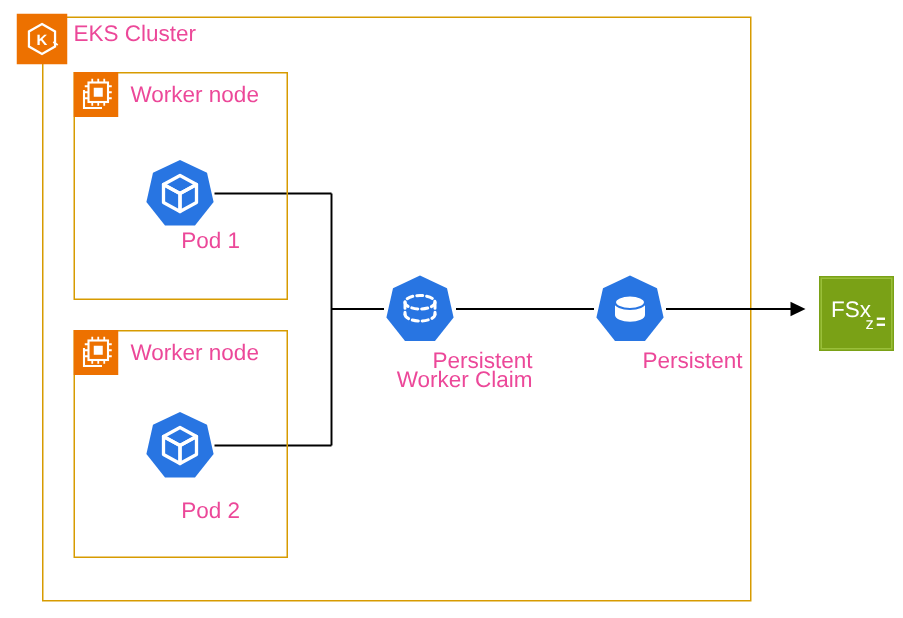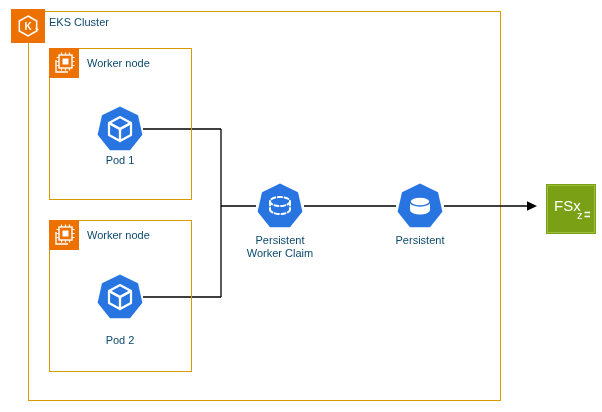--- a/index.html
+++ b/index.html
@@ -4,23 +4,23 @@
 <style>
   html,body{margin:0;padding:0;background:#fff;}
   .canvas{
     position:relative;width:602px;height:412px;background:#fff;overflow:hidden;
     font-family:"Liberation Sans", sans-serif;color:#000;
   }
   .group-box{
     position:absolute;border:1px solid var(--border-orange,#D79B00);background:transparent;
   }
   .label{
-    position:absolute;font-size:11px;line-height:13px;color:#0c4a6e;white-space:nowrap;
+    position:absolute;font-size:15px;line-height:13px;color:#ec4899;white-space:nowrap;
   }
-  .label.center{text-align:center;white-space:normal;}
+  .label.center{text-align:right;white-space:normal;}
   .icon-square{
     position:absolute;display:flex;align-items:center;justify-content:center;
   }
   .eks-fill{fill:var(--aws-orange,#ED7100);}
   .hepta{fill:var(--k8s-blue,#2875E2);}
   .fsx-fill{fill:var(--fsx-green,#7AA116);}
   .wire{stroke:#000;stroke-width:1.3;fill:none;}
   svg{display:block;}
   .conn{position:absolute;left:0;top:0;pointer-events:none;}
 </style>

